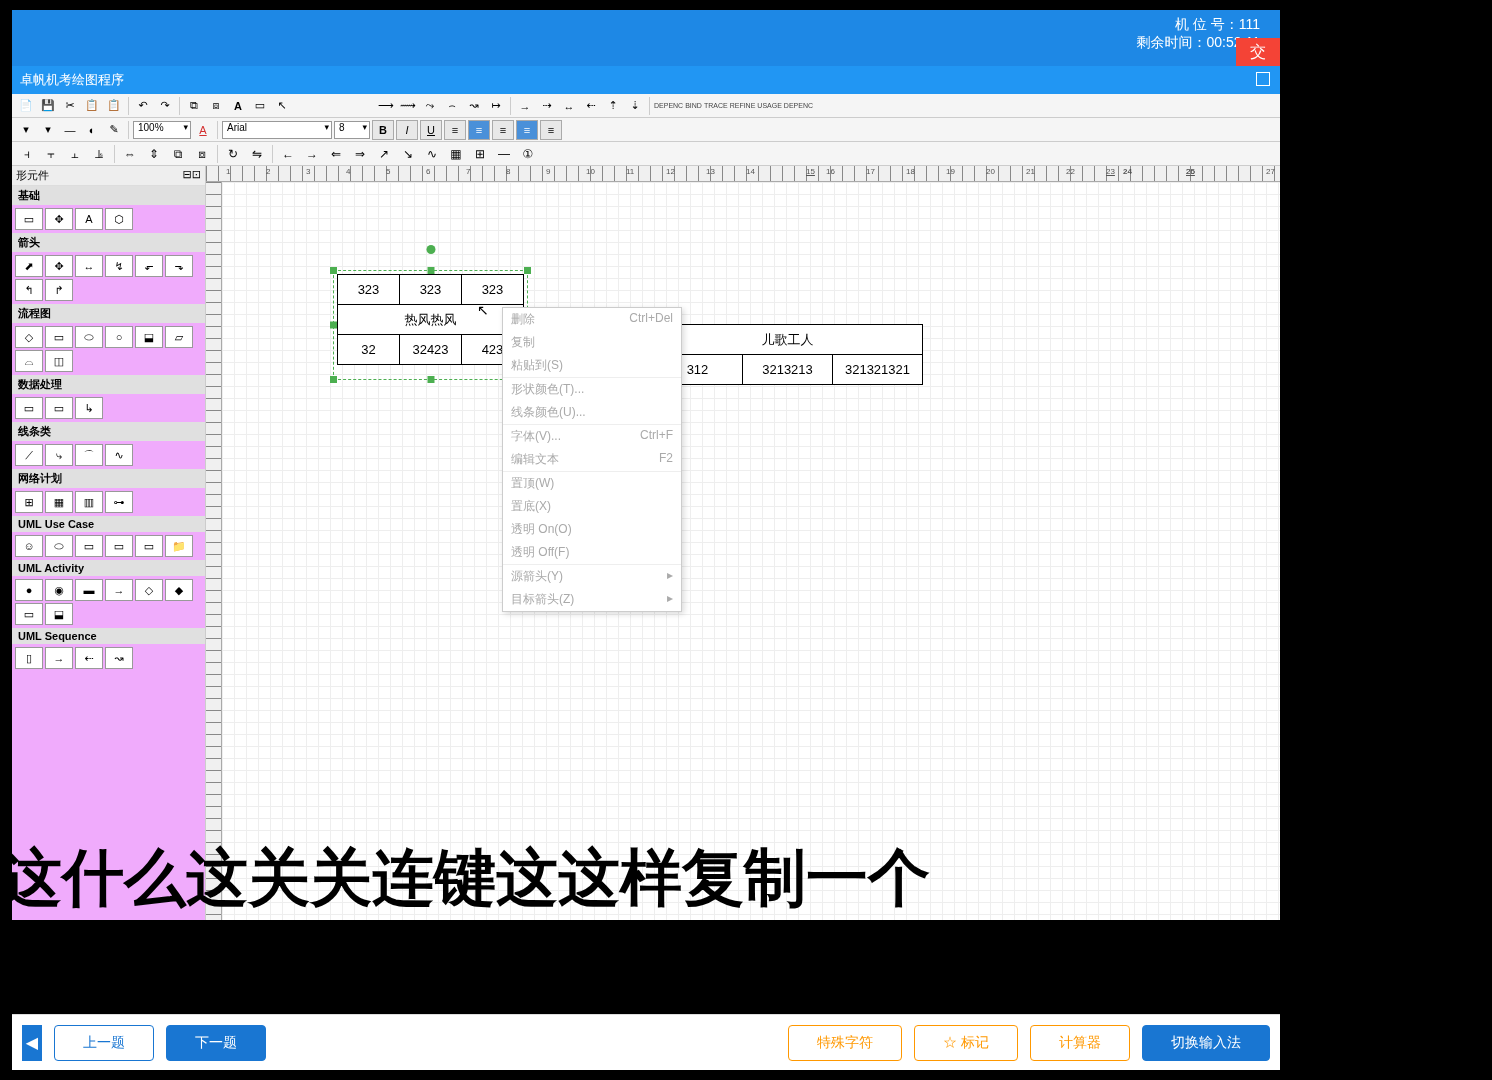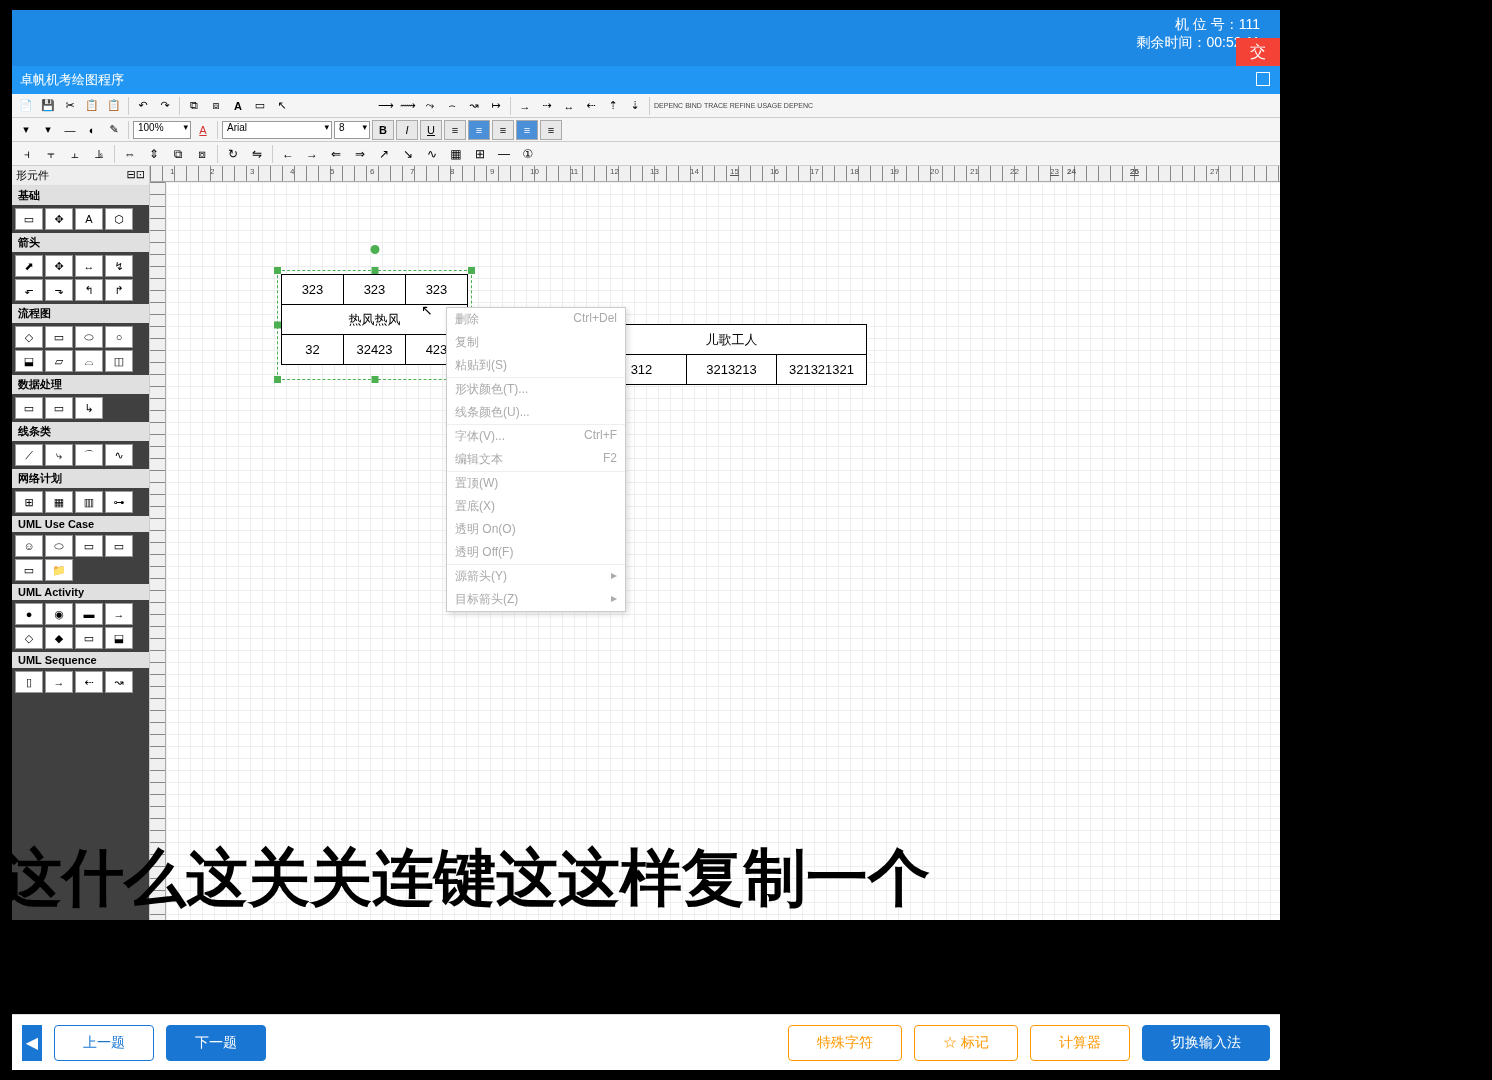--- a/index.html
+++ b/index.html
@@ -25,21 +25,21 @@
 .toolbar .zoom { width: 58px; }
 .toolbar .font-name { width: 110px; }
 .toolbar .font-size { width: 36px; }
 .toolbar .fmt { width: 22px; height: 20px; border: 1px solid #aaa; background: #e8e8e8; text-align: center; line-height: 18px; font-size: 11px; }
 .toolbar .fmt.active { background: #4a90d9; color: #fff; }
 .toolbar .arrow-label { font-size: 7px; color: #444; }
 .toolbar3 .ico { width: 22px; height: 20px; display: inline-flex; align-items: center; justify-content: center; font-size: 12px; }
 
 
 .main { display: flex; height: calc(100% - 56px - 28px - 24px - 24px - 24px); }
-.sidebar { width: 138px; background: #404040; border-right: 1px solid #ccc; overflow-y: auto; font-size: 11px; }
+.sidebar { width: 194px; background: #f0abfc; border-right: 1px solid #ccc; overflow-y: auto; font-size: 11px; }
 .side-header { background: #eee; padding: 2px 4px; border-bottom: 1px solid #ddd; display: flex; justify-content: space-between; }
 .side-cat { background: #e0e0e0; padding: 2px 6px; font-weight: bold; font-size: 11px; }
 .side-icons { display: flex; flex-wrap: wrap; gap: 2px; padding: 3px; }
 .side-icons .sic { width: 28px; height: 22px; border: 1px solid #999; background: #fff; display: flex; align-items: center; justify-content: center; font-size: 11px; }
 
 .canvas-wrap { flex: 1; position: relative; overflow: hidden; }
 .ruler-h { height: 16px; background: #f0f0f0; border-bottom: 1px solid #aaa; background-image: repeating-linear-gradient(to right, #888 0, #888 1px, transparent 1px, transparent 12px); position: relative; }
 .ruler-h .num { position: absolute; top: 1px; font-size: 8px; color: #555; }
 .ruler-v { width: 16px; background: #f0f0f0; border-right: 1px solid #aaa; background-image: repeating-linear-gradient(to bottom, #888 0, #888 1px, transparent 1px, transparent 12px); position: absolute; top: 16px; bottom: 0; left: 0; }
 .canvas { position: absolute; left: 16px; top: 16px; right: 0; bottom: 0; background: #fff; background-image: repeating-linear-gradient(to right, #eee 0 1px, transparent 1px 12px), repeating-linear-gradient(to bottom, #eee 0 1px, transparent 1px 12px); }
@@ -281,21 +281,21 @@
           <span class="num" style="left: 180px;">5</span>
           <span class="num" style="left: 220px;">6</span>
           <span class="num" style="left: 260px;">7</span>
           <span class="num" style="left: 300px;">8</span>
           <span class="num" style="left: 340px;">9</span>
           <span class="num" style="left: 380px;">10</span>
           <span class="num" style="left: 420px;">11</span>
           <span class="num" style="left: 460px;">12</span>
           <span class="num" style="left: 500px;">13</span>
           <span class="num" style="left: 540px;">14</span>
-          <span class="num" style="left: 580px; text-decoration: underline;">15</span>
+          <span class="num" style="left: 600px; text-decoration: underline;">15</span>
           <span class="num" style="left: 620px;">16</span>
           <span class="num" style="left: 660px;">17</span>
           <span class="num" style="left: 700px;">18</span>
           <span class="num" style="left: 740px;">19</span>
           <span class="num" style="left: 780px; text-align: center;">20</span>
           <span class="num" style="left: 820px;">21</span>
           <span class="num" style="left: 860px;">22</span>
           <span class="num" style="left: 900px; text-decoration: underline;">23</span>
           <span class="num" style="left: 917px; font-weight: bold;">24</span>
           <span class="num" style="left: 980px;">25</span>

